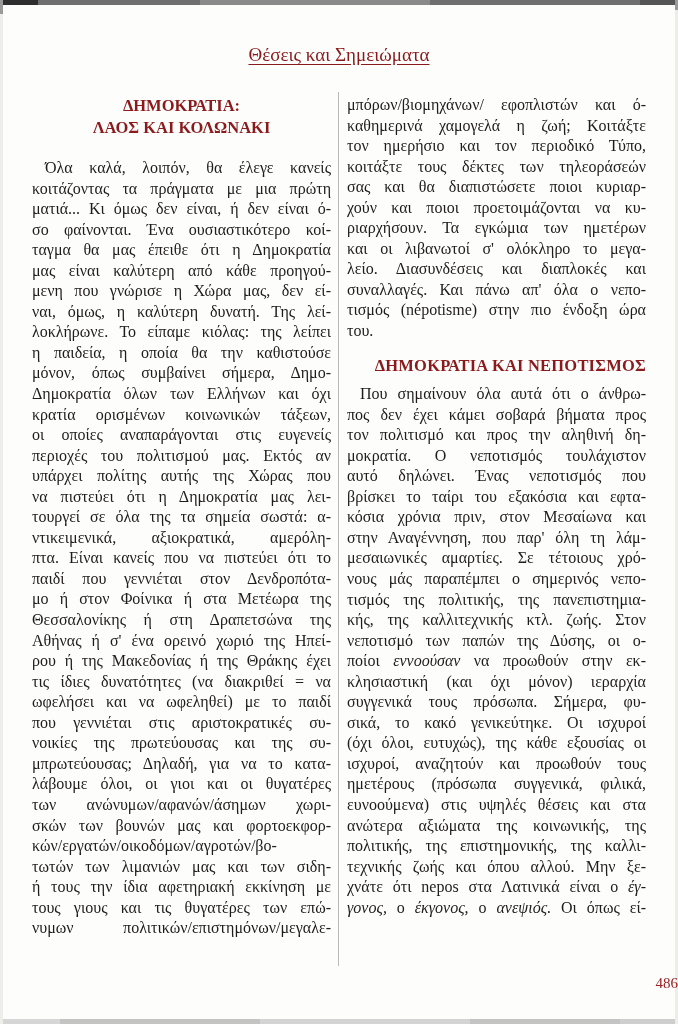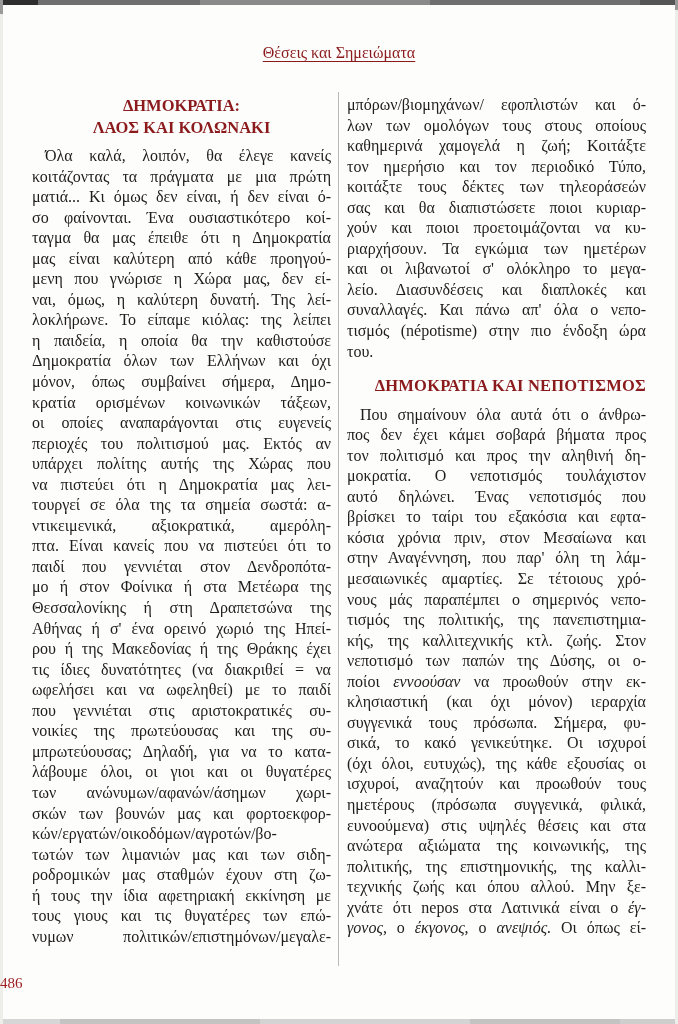--- a/index.html
+++ b/index.html
@@ -30,21 +30,21 @@
     position: absolute; left: 0; top: 0; width: 3px; height: 1024px;
     background: linear-gradient(180deg, #9a9a9a 0 14px, #ededea 14px 100%);
   }
   .scan-right {
     position: absolute; right: 0; top: 0; width: 3px; height: 1024px;
     background: linear-gradient(180deg, #9a9a9a 0 10px, #ededea 10px 100%);
   }
   .running-head {
     position: absolute; top: 44px; left: 0; width: 100%;
     text-align: center;
-    font-size: 16px;
+    font-size: 19px;
     color: #8b1a1c;
     text-decoration: underline;
     text-underline-offset: 3px;
   }
   .col {
     position: absolute; top: 95px;
     font-size: 16px;
     line-height: 20.55px;
   }
   .col-left  { left: 32px;  width: 299px; }
@@ -55,34 +55,34 @@
     background: #b9b9b9;
   }
   .heading {
     color: #8b1a1c;
     font-weight: bold;
     text-align: center;
     font-size: 16.5px;
     line-height: 21.5px;
   }
   .heading-2 { margin-top: 13px; margin-bottom: 8px; letter-spacing: .2px; text-align: right; }
-  .heading-1 { margin-bottom: 8px; }
+  .heading-1 { margin-bottom: 20px; }
   .tline {
     text-align: justify;
     text-align-last: justify;
     text-justify: inter-word;
     white-space: nowrap;
     overflow: hidden;
   }
   .tline.align-left { text-align-last: left; }
   .tline.indent { text-indent: 13px; font-family: Liberation Serif, serif; }
   .it { font-style: italic; }
   .page-number {
     position: absolute; top: 975px; left: 0; width: 100%;
-    text-align: left;
+    text-align: right;
     font-size: 15px;
     color: #9c1f21;
   }
 </style>
 </head>
 <body>
 
 <div class="page">
 
   <div class="scan-top"></div>
@@ -103,22 +103,22 @@
         <div class="tline indent"><span>Όλα καλά, λοιπόν, θα έλεγε κανείς</span></div>
         <div class="tline"><span>κοιτάζοντας τα πράγματα με μια πρώτη</span></div>
         <div class="tline"><span>ματιά... Κι όμως δεν είναι, ή δεν είναι ό-</span></div>
         <div class="tline"><span>σο φαίνονται. Ένα ουσιαστικότερο κοί-</span></div>
         <div class="tline"><span>ταγμα θα μας έπειθε ότι η Δημοκρατία</span></div>
         <div class="tline"><span>μας είναι καλύτερη από κάθε προηγού-</span></div>
         <div class="tline"><span>μενη που γνώρισε η Χώρα μας, δεν εί-</span></div>
         <div class="tline"><span>ναι, όμως, η καλύτερη δυνατή. Της λεί-</span></div>
         <div class="tline"><span>λοκλήρωνε. Το είπαμε κιόλας: της λείπει</span></div>
         <div class="tline"><span>η παιδεία, η οποία θα την καθιστούσε</span></div>
+        <div class="tline"><span>μόνον, όπως συμβαίνει σήμερα, Δημο-</span></div>
         <div class="tline"><span>Δημοκρατία όλων των Ελλήνων και όχι</span></div>
-        <div class="tline"><span>μόνον, όπως συμβαίνει σήμερα, Δημο-</span></div>
         <div class="tline"><span>κρατία ορισμένων κοινωνικών τάξεων,</span></div>
         <div class="tline"><span>οι οποίες αναπαράγονται στις ευγενείς</span></div>
         <div class="tline"><span>περιοχές του πολιτισμού μας. Εκτός αν</span></div>
         <div class="tline"><span>υπάρχει πολίτης αυτής της Χώρας που</span></div>
         <div class="tline"><span>να πιστεύει ότι η Δημοκρατία μας λει-</span></div>
         <div class="tline"><span>τουργεί σε όλα της τα σημεία σωστά: α-</span></div>
         <div class="tline"><span>ντικειμενικά, αξιοκρατικά, αμερόλη-</span></div>
         <div class="tline"><span>πτα. Είναι κανείς που να πιστεύει ότι το</span></div>
         <div class="tline"><span>παιδί που γεννιέται στον Δενδροπότα-</span></div>
         <div class="tline"><span>μο ή στον Φοίνικα ή στα Μετέωρα της</span></div>
@@ -128,31 +128,29 @@
         <div class="tline"><span>τις ίδιες δυνατότητες (να διακριθεί = να</span></div>
         <div class="tline"><span>ωφελήσει και να ωφεληθεί) με το παιδί</span></div>
         <div class="tline"><span>που γεννιέται στις αριστοκρατικές συ-</span></div>
         <div class="tline"><span>νοικίες της πρωτεύουσας και της συ-</span></div>
         <div class="tline"><span>μπρωτεύουσας; Δηλαδή, για να το κατα-</span></div>
         <div class="tline"><span>λάβουμε όλοι, οι γιοι και οι θυγατέρες</span></div>
         <div class="tline"><span>των ανώνυμων/αφανών/άσημων χωρι-</span></div>
         <div class="tline"><span>σκών των βουνών μας και φορτοεκφορ-</span></div>
         <div class="tline"><span>κών/εργατών/οικοδόμων/αγροτών/βο-</span></div>
         <div class="tline"><span>τωτών των λιμανιών μας και των σιδη-</span></div>
-        <div class="tline"><span>ροδρομικών μας σταθμών έχουν στη ζω-</span></div>
         <div class="tline"><span>ή τους την ίδια αφετηριακή εκκίνηση με</span></div>
         <div class="tline"><span>τους γιους και τις θυγατέρες των επώ-</span></div>
         <div class="tline"><span>νυμων πολιτικών/επιστημόνων/μεγαλε-</span></div>
       </div>
   </div>
 
   <div class="col col-right">
     <div>
         <div class="tline"><span>μπόρων/βιομηχάνων/ εφοπλιστών και ό-</span></div>
-        <div class="tline"><span>λων των ομολόγων τους στους οποίους</span></div>
         <div class="tline"><span>καθημερινά χαμογελά η ζωή; Κοιτάξτε</span></div>
         <div class="tline"><span>τον ημερήσιο και τον περιοδικό Τύπο,</span></div>
         <div class="tline"><span>κοιτάξτε τους δέκτες των τηλεοράσεών</span></div>
         <div class="tline"><span>σας και θα διαπιστώσετε ποιοι κυριαρ-</span></div>
         <div class="tline"><span>χούν και ποιοι προετοιμάζονται να κυ-</span></div>
         <div class="tline"><span>ριαρχήσουν. Τα εγκώμια των ημετέρων</span></div>
         <div class="tline"><span>και οι λιβανωτοί σ' ολόκληρο το μεγα-</span></div>
         <div class="tline"><span>λείο. Διασυνδέσεις και διαπλοκές και</span></div>
         <div class="tline"><span>συναλλαγές. Και πάνω απ' όλα ο νεπο-</span></div>
         <div class="tline"><span>τισμός (népotisme) στην πιο ένδοξη ώρα</span></div>

